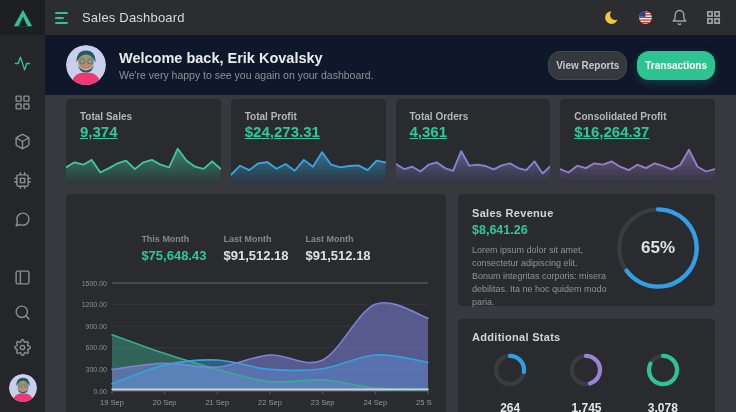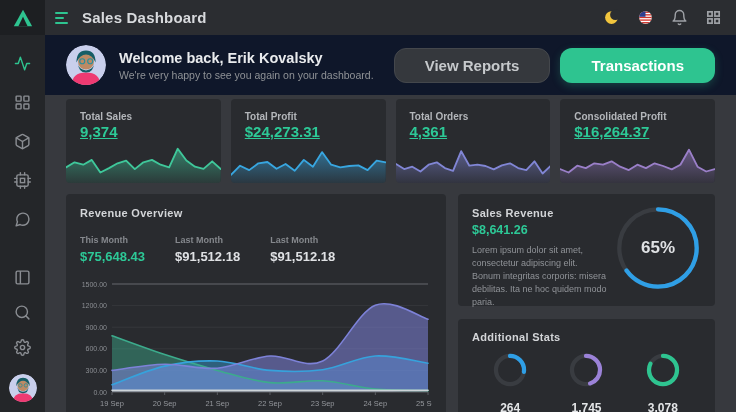--- a/index.html
+++ b/index.html
@@ -17,51 +17,51 @@
   .side-ic svg { width:100%; height:100%; display:block; }
   .avatar-sm { width:28px; height:28px; border-radius:50%; overflow:hidden; cursor:pointer; }
 
   
   .header { position:absolute; left:45px; top:0; width:691px; height:35px; background:#2b2d31; display:flex; align-items:center; padding:0 14px 0 10px; }
   .hamburger { width:14px; display:flex; flex-direction:column; gap:3px; cursor:pointer; }
   .hamburger span { height:2px; border-radius:1px; background:#2ec490; display:block; }
   .hamburger span:nth-child(1){ width:13px; }
   .hamburger span:nth-child(2){ width:9px; }
   .hamburger span:nth-child(3){ width:13px; }
-  .app-title { margin-left:13px; font-size:15px; font-weight:700; color:#d8dadd; letter-spacing:.2px; }
+  .app-title { margin-left:13px; font-size:13px; font-weight:400; color:#d8dadd; letter-spacing:.2px; }
   .header-icons { margin-left:auto; display:flex; align-items:center; gap:17px; }
   .hd-ic { width:17px; height:17px; display:flex; align-items:center; justify-content:center; cursor:pointer; color:#9ea1a6; }
   .hd-ic svg { width:100%; height:100%; display:block; }
 
   
   .welcome { position:absolute; left:45px; top:35px; width:691px; height:60px; background:#0f172a; display:flex; align-items:center; padding:0 21px; }
   .avatar-lg { width:40px; height:40px; border-radius:50%; overflow:hidden; flex:0 0 auto; }
   .welcome-text { margin-left:13px; }
   .welcome-title { font-size:14.5px; font-weight:700; color:#e9ebed; }
   .welcome-sub { font-size:10.5px; color:#8f9296; margin-top:3px;text-align:right; }
   .welcome-actions { margin-left:auto; display:flex; gap:10px; }
-  .btn { font-family:inherit; font-size:15px; font-weight:700; border-radius:12px; padding:8px 30px; cursor:pointer; border:1px solid transparent; }
+  .btn { font-family:inherit; font-size:10px; font-weight:700; border-radius:12px; padding:8px 7px; cursor:pointer; border:1px solid transparent; }
   .btn-dark { background:#35383d; border-color:#44474c; color:#c6c9cc; }
   .btn-accent { background:#2ec490; color:#ffffff; box-shadow:0 3px 8px rgba(46,196,144,.25); }
 
   
   .main { position:absolute; left:45px; top:95px; width:691px; height:317px; padding:4px 21px 16px 21px; }
 
   .cards { display:flex; gap:10px; height:84px; margin-bottom:11px; }
   .card { flex:1; background:#292b2f; border-radius:4px; position:relative; overflow:hidden; }
   .card-label { font-size:10px; font-weight:700; color:#b3b6ba; margin:12px 0 0 14px; }
   .card-value { font-size:15px; font-weight:700; color:#2dc997; margin:1px 0 0 14px;text-decoration:underline; }
   .card-spark { position:absolute; left:0; right:0; bottom:0; width:100%; height:40px; }
 
   .panels { display:flex; gap:12px; align-items:flex-start; }
   .panel { background:#292b2f; border-radius:4px; }
   .panel-title { font-size:11px; font-weight:700; color:#d3d5d8; letter-spacing:.3px; }
 
   .revenue { width:380px; height:236px; padding:13px 14px; }
-  .rev-stats { display:flex; gap:30px; margin-top:16px; }
+  .rev-stats { display:flex; gap:17px; margin-top:27px;justify-content:center; }
   .rev-stat-label { font-size:9px; font-weight:700; color:#85888d; }
   .rev-stat-value { font-size:13px; font-weight:700; color:#dfe1e4; margin-top:4px; }
   .rev-stat-value.hl { color:#2dc997; }
   .rev-chart { width:352px; height:148px; margin-top:8px; display:block; }
 
   .right-col { flex:1; display:flex; flex-direction:column; gap:13px; }
   .sales-rev { height:112px; padding:13px 14px; display:flex; }
   .sr-left { flex:1; padding-right:8px; }
   .sr-value { font-size:12.5px; font-weight:700; color:#2dc997; margin:4px 0 7px; }
   .sr-desc { font-size:9px; line-height:1.45; color:#909398; }
@@ -292,21 +292,20 @@
             </defs>
             <path d="M0 26.1 L8.3,29.5 L16.7,22.7 L25.0,25.1 L33.3,20.3 L41.7,21.7 L50.0,18.3 L58.3,23.7 L66.7,27.1 L75.0,21.7 L83.3,25.1 L91.7,20.3 L100.0,23.0 L108.3,26.4 L116.7,21.7 L125.0,6.7 L133.3,23.7 L141.7,28.5 L150.0,26.1 L150 40 L0 40 Z" fill="url(#g-consolidated-profit-spark)" stroke="none"></path>
             <polyline points="0.0,26.1 8.3,29.5 16.7,22.7 25.0,25.1 33.3,20.3 41.7,21.7 50.0,18.3 58.3,23.7 66.7,27.1 75.0,21.7 83.3,25.1 91.7,20.3 100.0,23.0 108.3,26.4 116.7,21.7 125.0,6.7 133.3,23.7 141.7,28.5 150.0,26.1" fill="none" stroke="#9a7fc8" stroke-width="1.8" stroke-linejoin="round" stroke-linecap="round"></polyline>
           </svg>
       </div>
     </div>
 
     <div class="panels">
 
       <section class="panel revenue">
-        <div class="panel-title">Revenue Overview</div>
         <div class="rev-stats">
           <div>
             <div class="rev-stat-label">This Month</div>
             <div class="rev-stat-value hl">$75,648.43</div>
           </div>
           <div>
             <div class="rev-stat-label">Last Month</div>
             <div class="rev-stat-value">$91,512.18</div>
           </div>
           <div>

